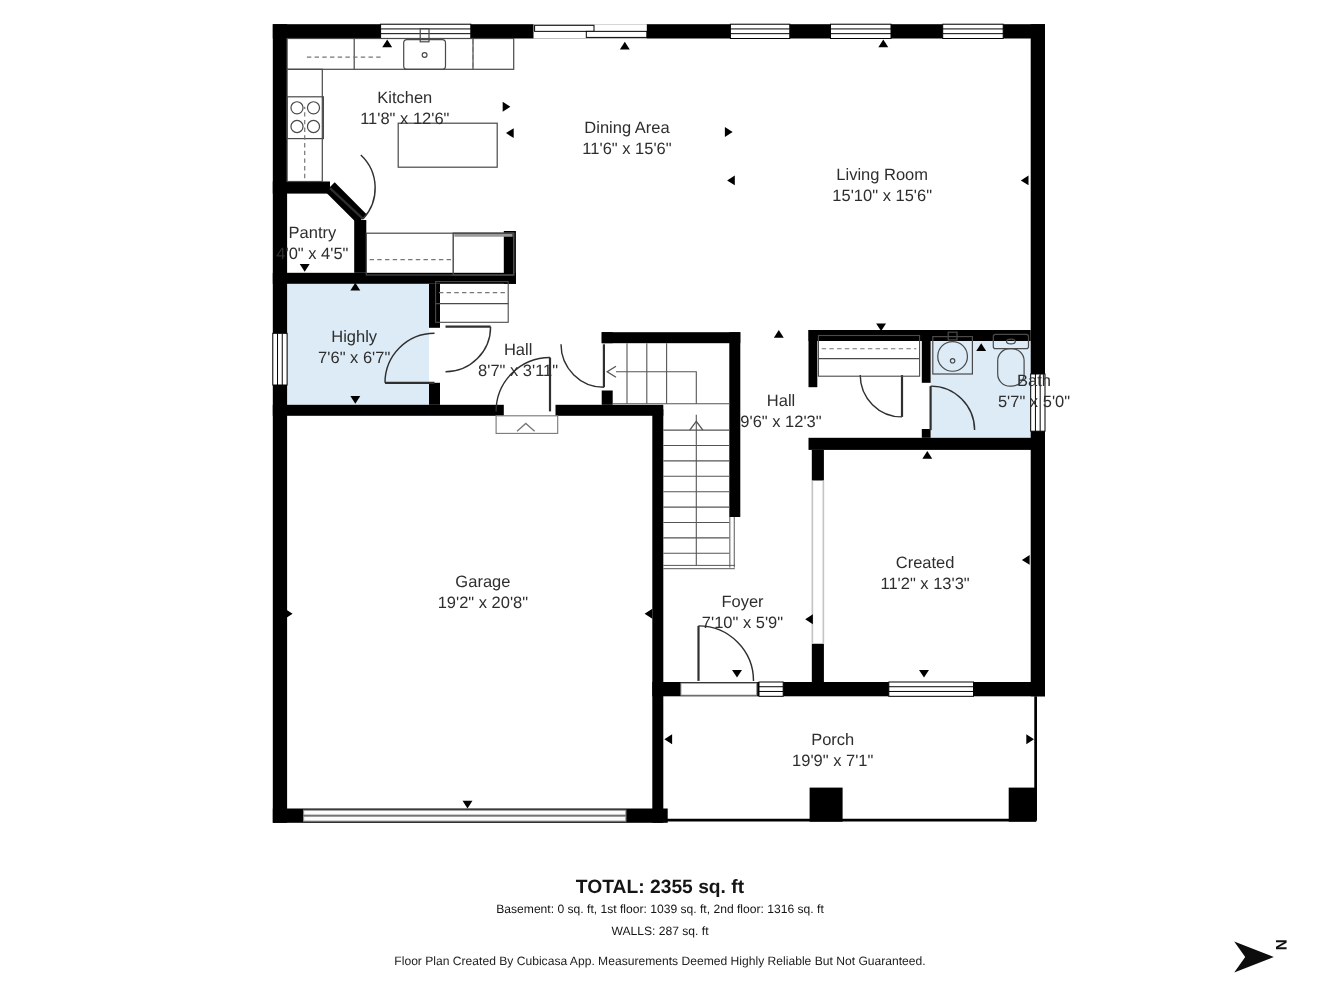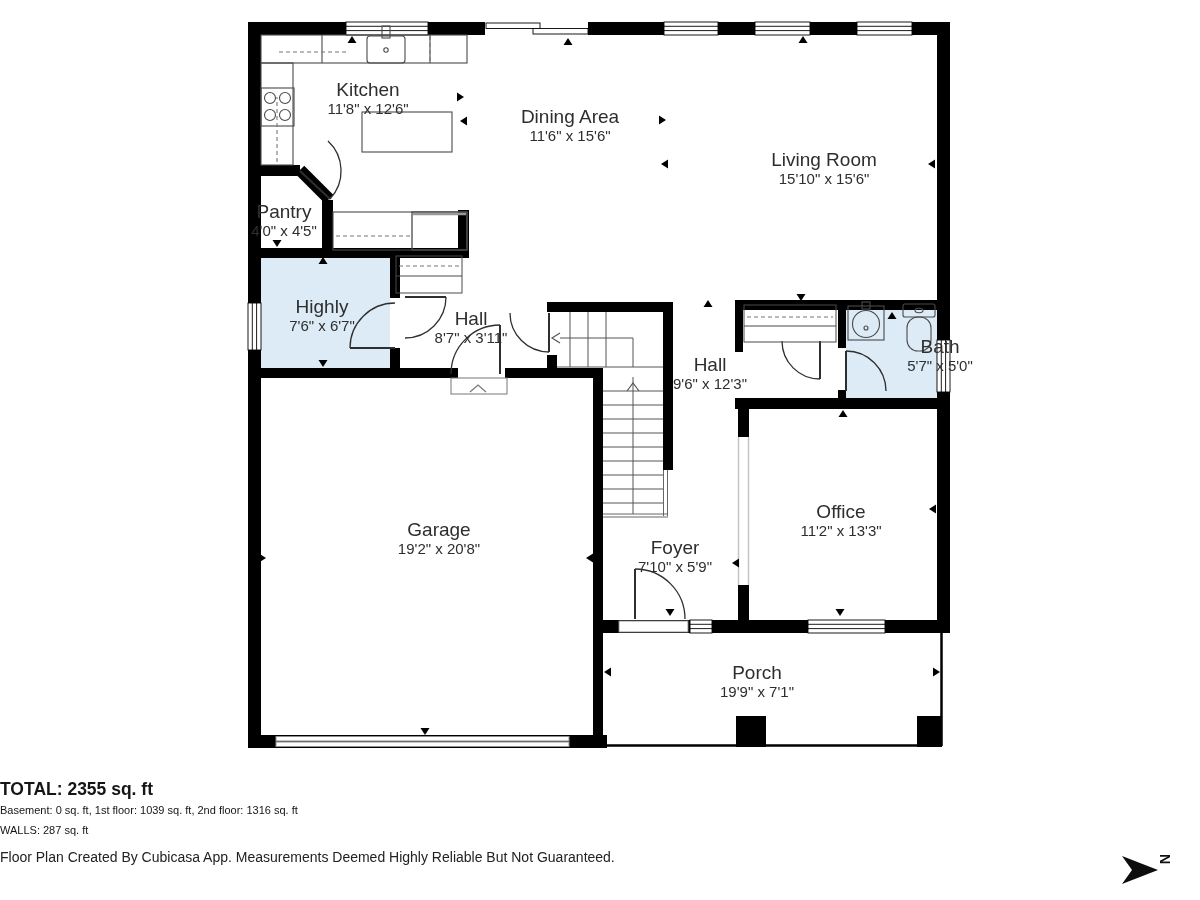--- a/index.html
+++ b/index.html
@@ -1,26 +1,26 @@
 <!DOCTYPE html>
 <html><head>
 <meta charset="utf-8">
 <style>
   html,body{margin:0;padding:0;background:#fff;}
   .canvas{position:relative;width:1200px;height:900px;background:#fff;overflow:hidden;
           font-family:"Liberation Sans",sans-serif;}
   .plan-svg{position:absolute;left:0;top:0;}
   .plan-label{position:absolute;transform:translateX(-50%);text-align:center;
               color:#2e2e2e;white-space:nowrap;}
-  .plan-label .rname{display:block;font-size:19px;line-height:19px;}
+  .plan-label .rname{display:block;font-size:15px;line-height:19px;}
   .plan-label .rdims{display:block;font-size:15px;line-height:19px;}
-  .summary{position:absolute;left:0;right:0;top:779px;text-align:left;color:#151515;}
+  .summary{position:absolute;left:0;right:0;top:796px;text-align:center;color:#151515;}
   .summary .total{font-size:17.5px;font-weight:bold;line-height:21px;}
   .summary .sline{font-size:11px;line-height:20px;}
-  .summary .disclaimer{font-size:14px;line-height:11px;margin-top:12px;color:#222;}
+  .summary .disclaimer{font-size:11px;line-height:11px;margin-top:12px;color:#222;}
   .compass-letter{position:absolute;left:1160px;top:851px;font-size:14px;font-weight:600;
                   color:#111;transform:rotate(90deg);}
 </style>
 </head>
 <body>
 
 <div class="canvas">
 
   <svg class="plan-svg" width="1200" height="900" viewBox="0 0 1200 900">
 
@@ -280,21 +280,21 @@
   </svg>
 
   <div class="plan-label" style="left:368px;top:80px">
     <span class="rname">Kitchen</span>
     <span class="rdims">11'8" x 12'6"</span>
   </div>
   <div class="plan-label" style="left:570px;top:107px">
     <span class="rname">Dining Area</span>
     <span class="rdims">11'6" x 15'6"</span>
   </div>
-  <div class="plan-label" style="left:824px;top:150px">
+  <div class="plan-label" style="left:802px;top:150px">
     <span class="rname">Living Room</span>
     <span class="rdims">15'10" x 15'6"</span>
   </div>
   <div class="plan-label" style="left:284px;top:202px">
     <span class="rname">Pantry</span>
     <span class="rdims">4'0" x 4'5"</span>
   </div>
   <div class="plan-label" style="left:322px;top:297px">
     <span class="rname">Highly</span>
     <span class="rdims">7'6" x 6'7"</span>
@@ -309,21 +309,21 @@
   </div>
   <div class="plan-label" style="left:940px;top:337px">
     <span class="rname">Bath</span>
     <span class="rdims">5'7" x 5'0"</span>
   </div>
   <div class="plan-label" style="left:439px;top:520px">
     <span class="rname">Garage</span>
     <span class="rdims">19'2" x 20'8"</span>
   </div>
   <div class="plan-label" style="left:841px;top:502px">
-    <span class="rname">Office</span>
+    <span class="rname">Created</span>
     <span class="rdims">11'2" x 13'3"</span>
   </div>
   <div class="plan-label" style="left:675px;top:538px">
     <span class="rname">Foyer</span>
     <span class="rdims">7'10" x 5'9"</span>
   </div>
   <div class="plan-label" style="left:757px;top:663px">
     <span class="rname">Porch</span>
     <span class="rdims">19'9" x 7'1"</span>
   </div>

